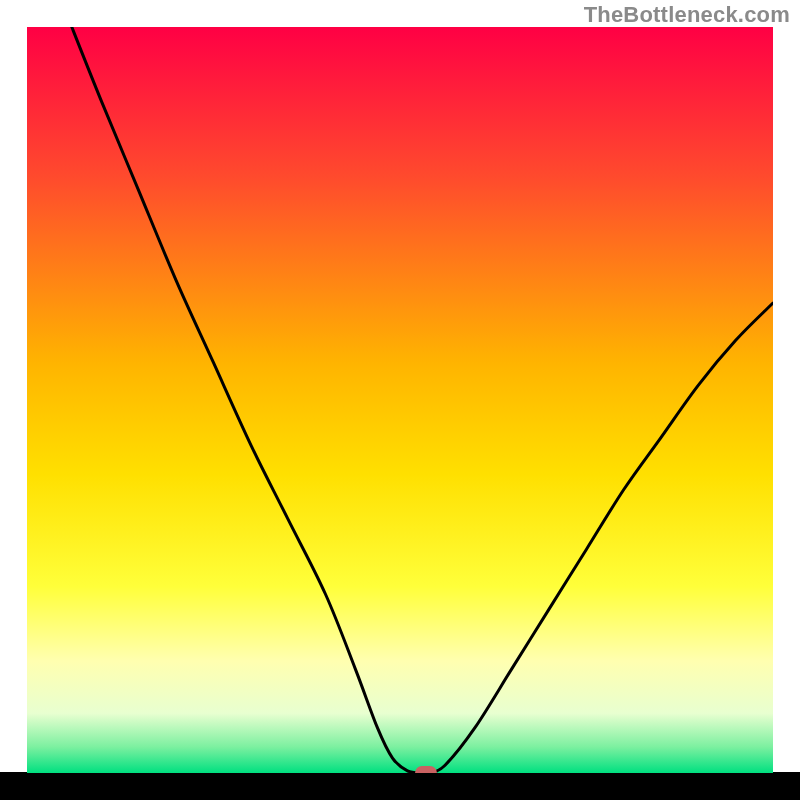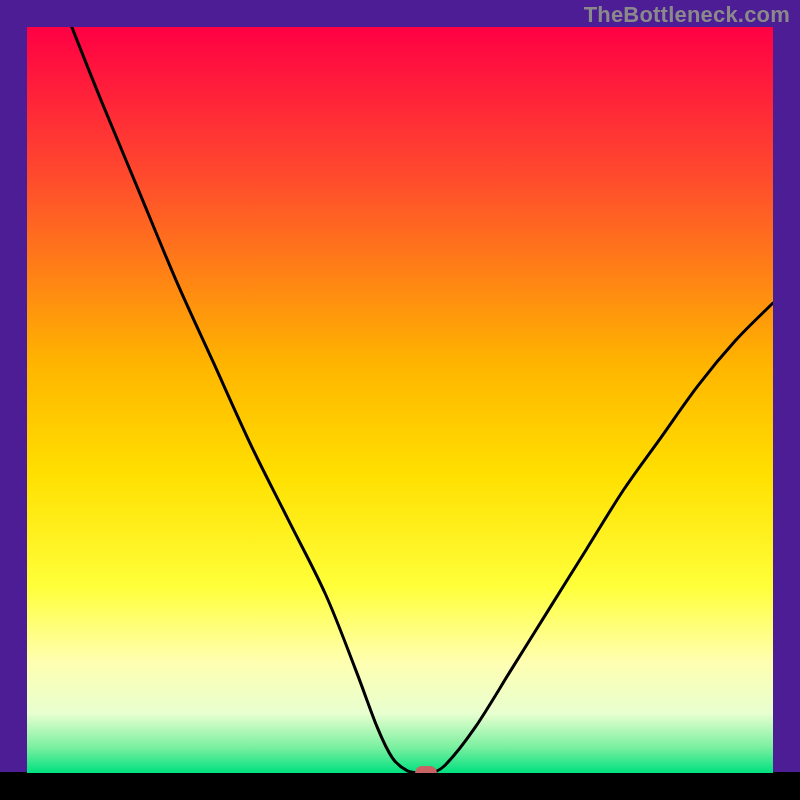--- a/index.html
+++ b/index.html
@@ -7,21 +7,21 @@
     padding: 0;
     width: 800px;
     height: 800px;
     background: #000;
     overflow: hidden;
   }
   .frame {
     position: relative;
     width: 800px;
     height: 772px;
-    background: #4c1d95;
+    background: #ffffff;
   }
   .watermark {
     position: absolute;
     top: 2px;
     right: 10px;
     font-family: Arial, Helvetica, sans-serif;
     font-size: 22px;
     font-weight: bold;
     color: #8a8a8a;
     z-index: 10;

